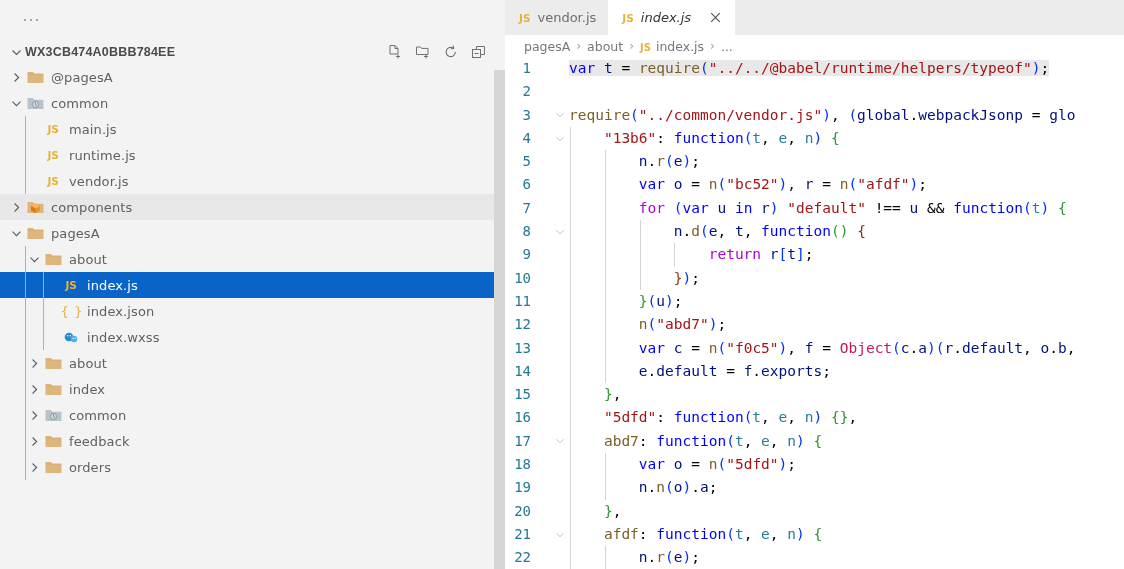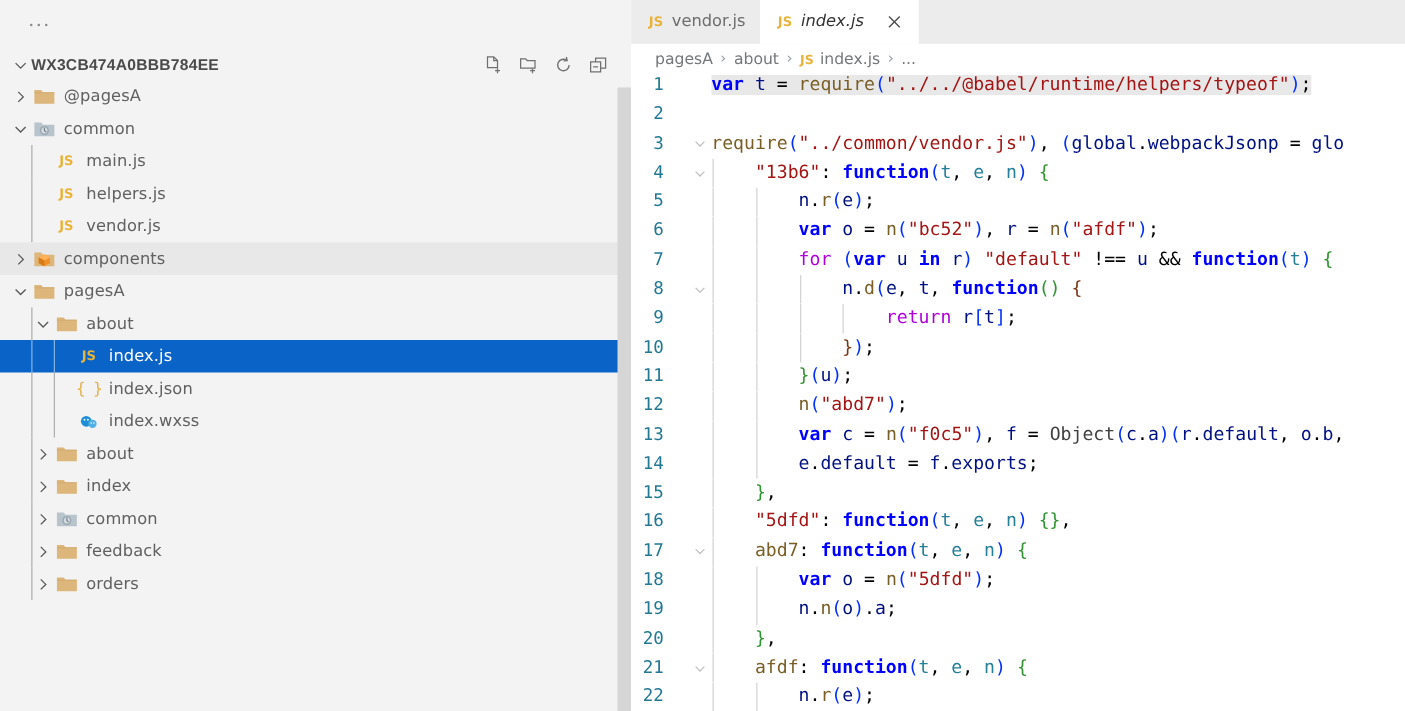--- a/index.html
+++ b/index.html
@@ -252,27 +252,27 @@
     cursor: pointer;
   }
   .codetext {
     flex: 1 1 auto;
     white-space: pre;
     overflow: hidden;
     position: relative;
     color: #000000;
   }
   
-  .t-kw   { color: #0000ff; font-weight: bold; }
+  .t-kw   { color: #0000ff; }
   .t-ctl  { color: #af00db; }
   .t-str  { color: #a31515; }
   .t-fn   { color: #795e26; }
   .t-var  { color: #001080; }
   .t-par  { color: #267f99; }
-  .t-cls  { color: #404040; }
+  .t-cls  { color: #be185d; }
   .t-pun  { color: #000000; }
   .t-br1  { color: #0431fa; }
   .t-br2  { color: #319331; }
   .t-br3  { color: #7b3814; }
 
   .sel-box {
     background: #e8e8e8;
   }
   
   .vguide {
@@ -378,21 +378,21 @@
           </span>
           <span class="label">main.js</span>
         </div>
         <div class="row">
           <span class="guide" style="left: 25px;"></span>
           <span style="flex: 0 0 26px;"></span>
           <span class="twisty"></span>
           <span class="ficon">
             <span class="js-badge">JS</span>
           </span>
-          <span class="label">helpers.js</span>
+          <span class="label">runtime.js</span>
         </div>
         <div class="row">
           <span class="guide" style="left: 25px;"></span>
           <span style="flex: 0 0 26px;"></span>
           <span class="twisty"></span>
           <span class="ficon">
             <span class="js-badge">JS</span>
           </span>
           <span class="label">vendor.js</span>
         </div>

